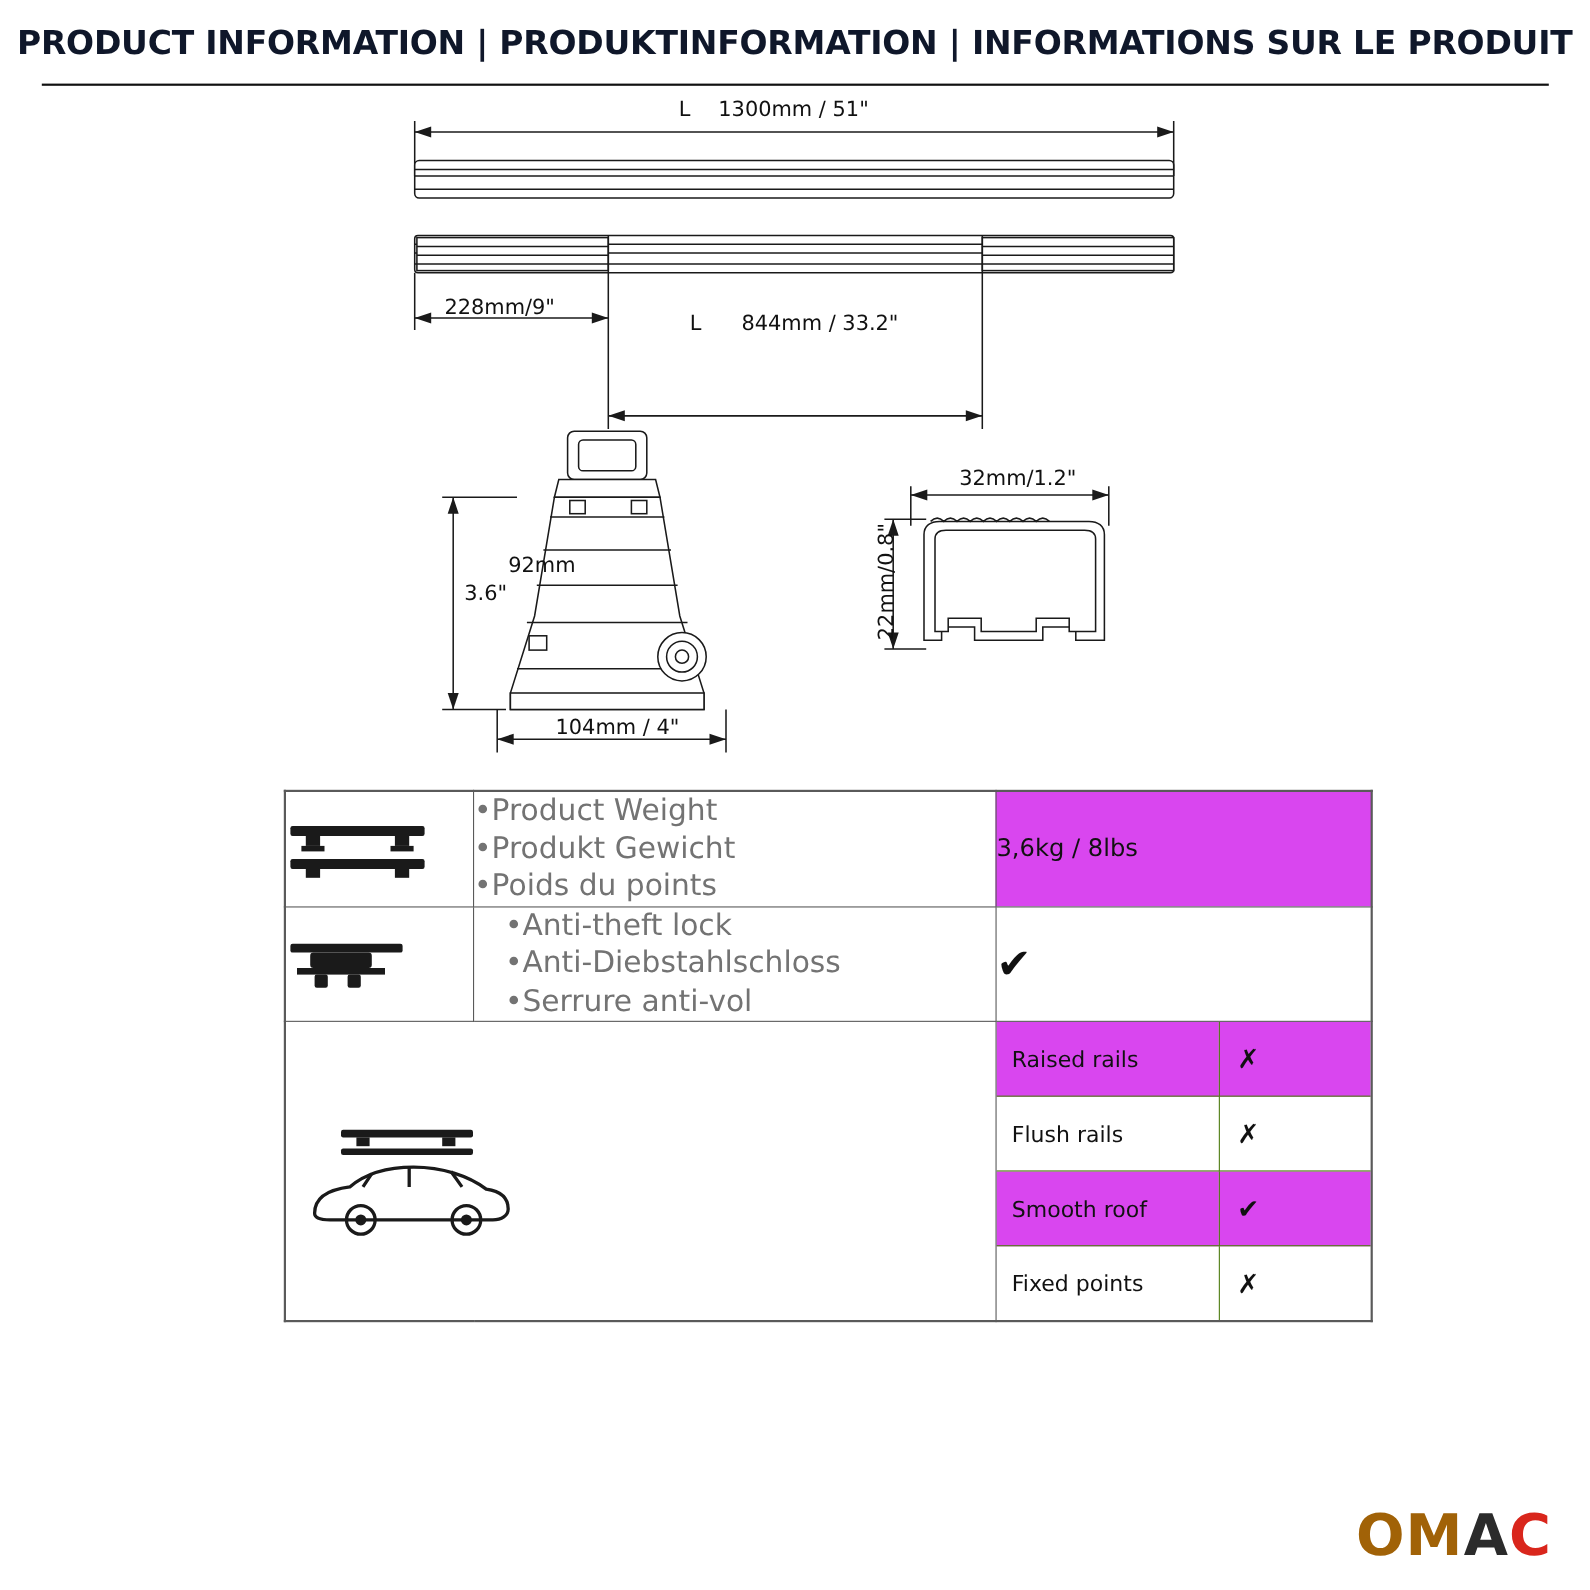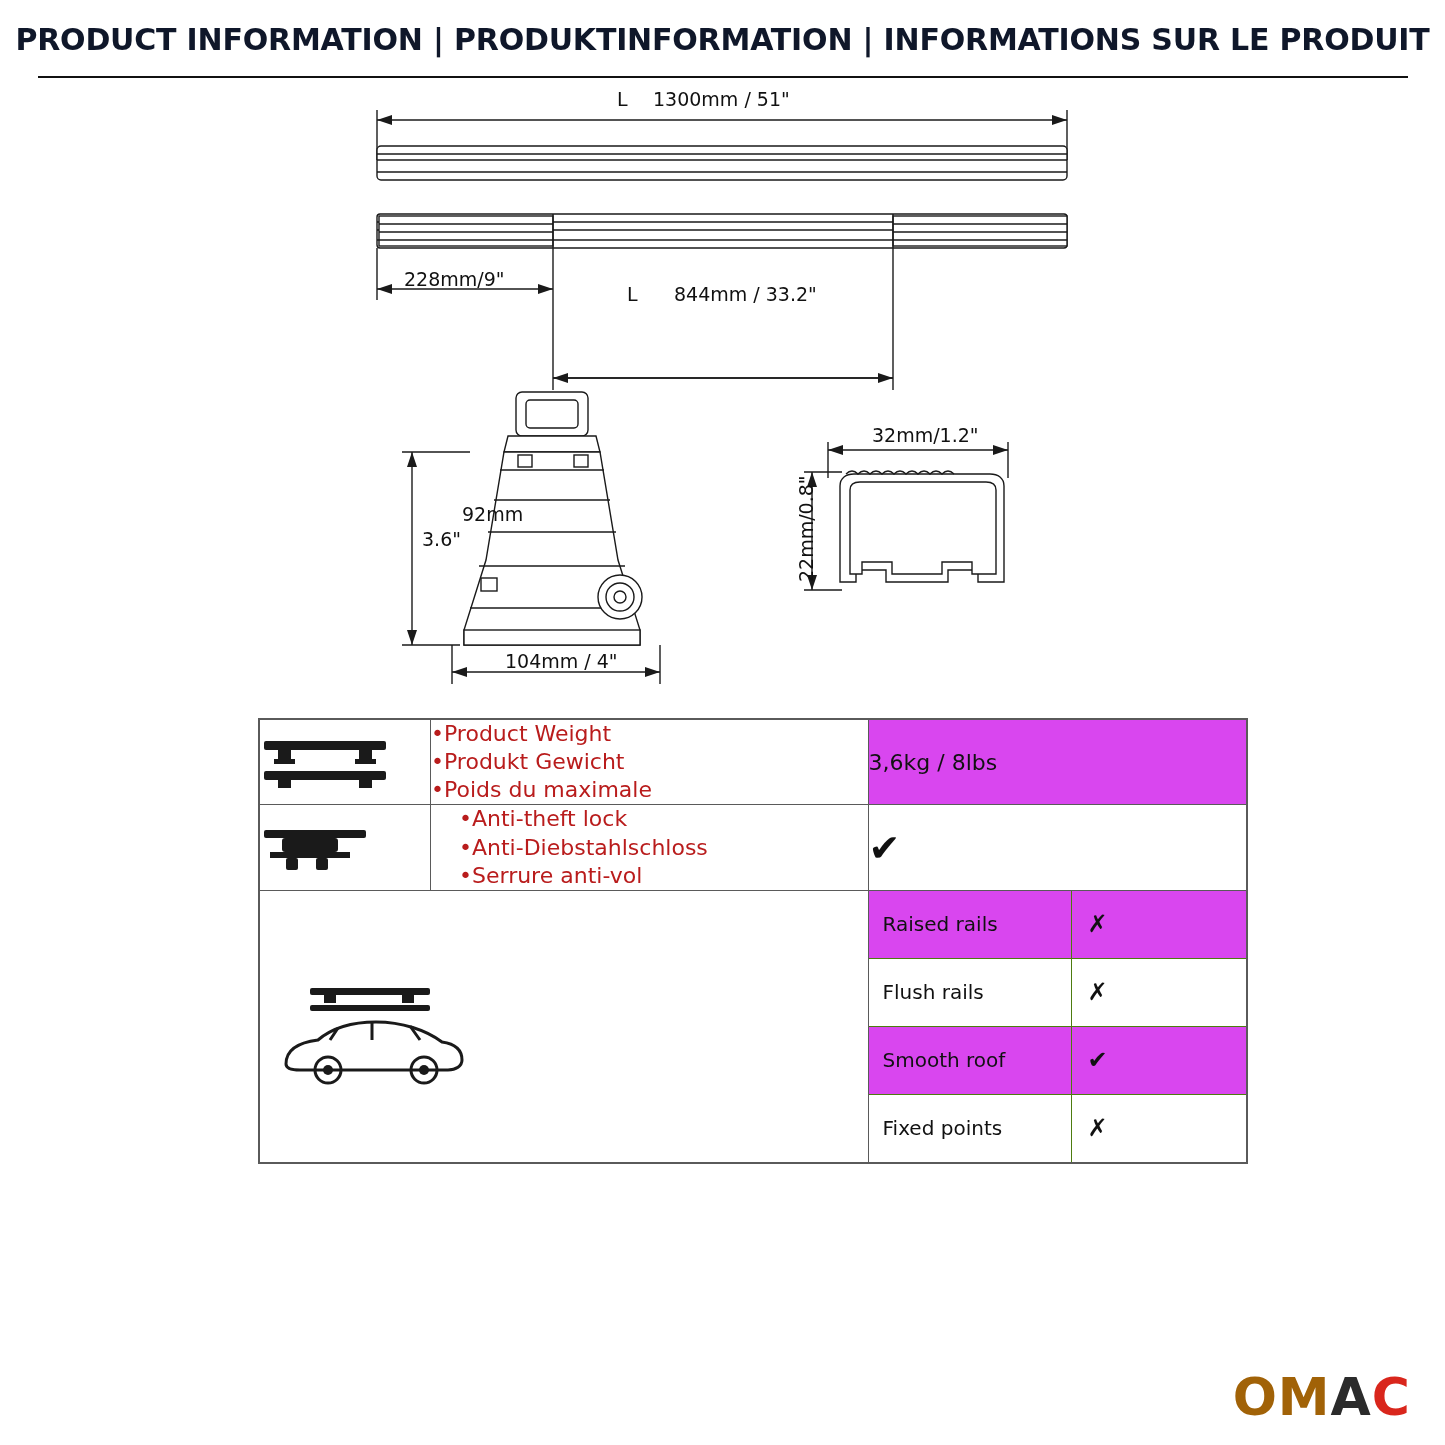--- a/index.html
+++ b/index.html
@@ -86,23 +86,23 @@
     vertical-align: middle;
     padding: 0;
   }
   .cell-icon {
     width: 170px;
     text-align: center;
     padding: 6px 4px;
   }
   .cell-label {
     padding: 10px 8px 10px 12px;
-    font-size: 22px;
+    font-size: 27px;
     line-height: 1.28;
-    color: #b91c1c;
+    color: #737373;
   }
   .cell-value {
     padding: 10px 0 10px 18px;
     font-size: 22px;
     color: #111;
   }
   .row-shaded { background: #d946ef; }
   .bullets { margin: 0; }
   .bullets div { white-space: nowrap; }
 
@@ -314,21 +314,21 @@
               <rect x="4" y="40" width="122" height="9" rx="2"></rect>
               <rect x="18" y="49" width="13" height="8"></rect>
               <rect x="99" y="49" width="13" height="8"></rect>
             </g>
           </svg>
         </td>
         <td class="cell-label">
           <div class="bullets">
             <div>•Product Weight</div>
             <div>•Produkt Gewicht</div>
-            <div>•Poids du maximale</div>
+            <div>•Poids du points</div>
           </div>
         </td>
         <td class="cell-value row-shaded" colspan="2">3,6kg / 8lbs</td>
       </tr>
 
 
 
       <tr>
         <td class="cell-icon">
           <svg width="110" height="56" viewBox="0 0 110 56">

